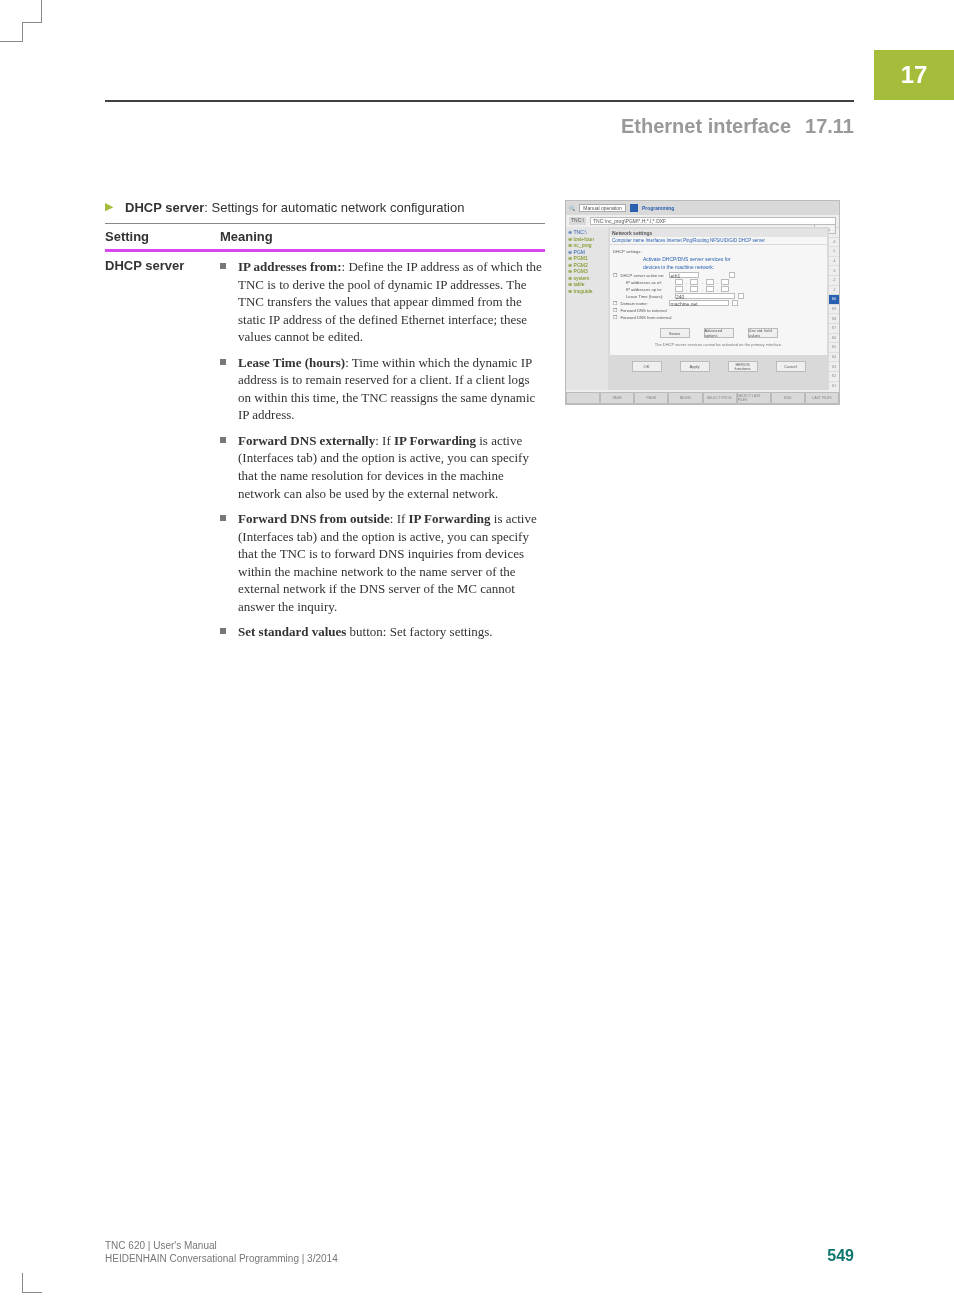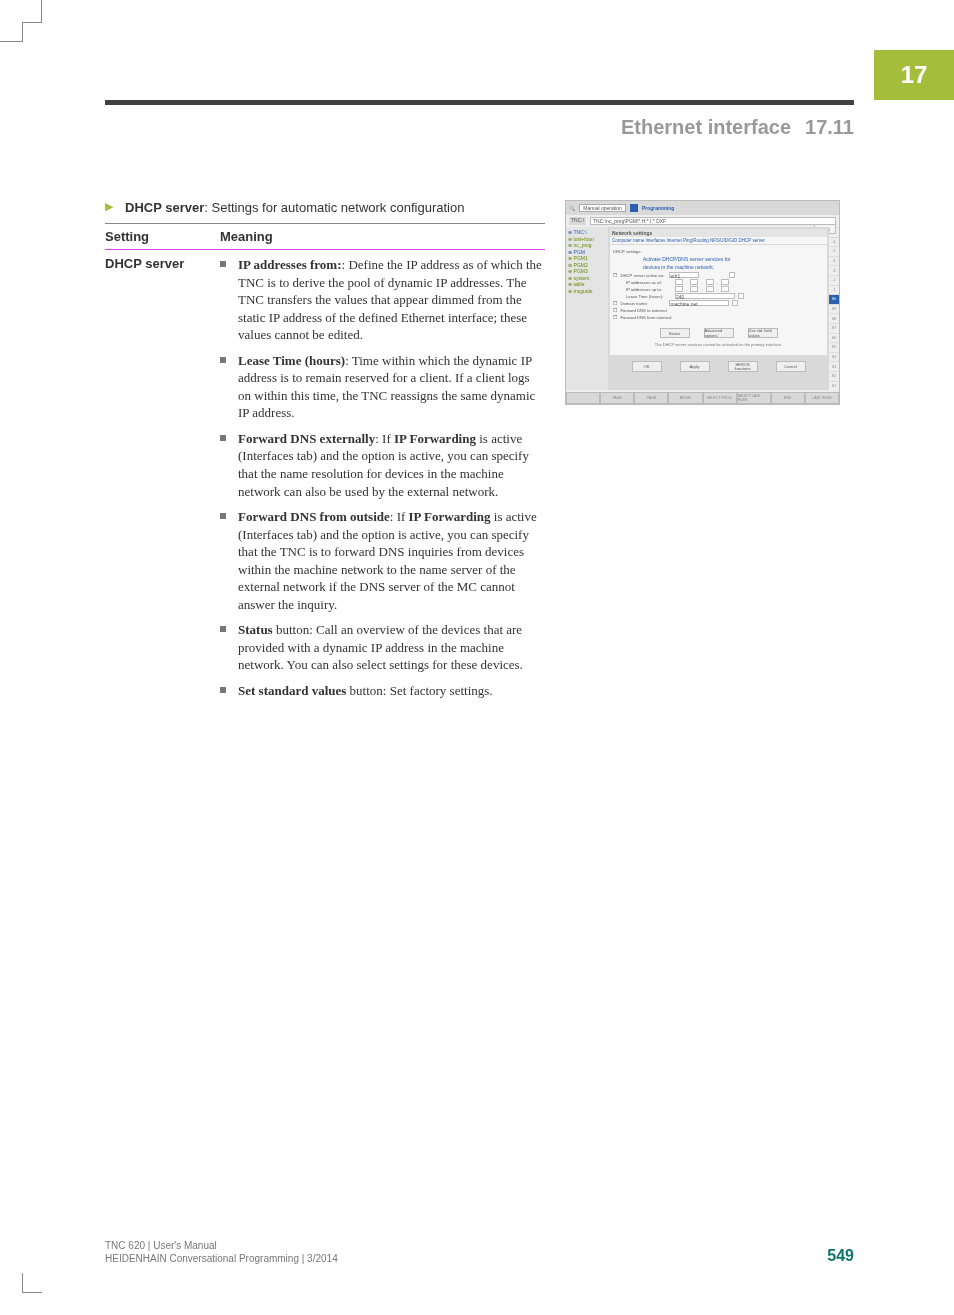--- a/index.html
+++ b/index.html
@@ -29,38 +29,38 @@
     display: flex;
     align-items: center;
     justify-content: center;
   }
   .header-area {
     position: absolute;
     top: 100px;
     left: 105px;
     right: 100px;
     height: 50px;
-    border-top: 5px solid #404040;
+    border-top: 2px solid #404040;
     display: flex;
     justify-content: flex-end;
     align-items: center;
     gap: 14px;
   }
   .header-title { color: #999; font-size: 20px; font-weight: bold; }
   .header-section { color: #999; font-size: 20px; font-weight: bold; }
 
   .content {
     position: absolute;
     top: 200px;
     left: 105px;
     right: 100px;
   }
   .intro-row { display: flex; gap: 6px; margin-bottom: 8px; font-size: 13px; }
   .arrow-right { color:#a4bd3b; font-size:11px; margin-right:4px; display:inline-block; width:10px; }
-  .table-hdr { display:flex; border-top:1px solid #888; border-bottom:1px solid #d946ef; font-weight:bold; font-size:13px; padding:5px 0;align-items:flex-end; }
+  .table-hdr { display:flex; border-top:1px solid #888; border-bottom:3px solid #d946ef; font-weight:bold; font-size:13px; padding:5px 0;align-items:flex-end; }
   .col-setting { width:115px; }
   .col-meaning { flex:1; }
   .table-body { display:flex; font-size:13px; padding-top:6px; }
   .setting-label { width:115px; font-weight:bold; }
   .meaning-list { flex:1; }
   .meaning-list ul { list-style:none;font-family:Liberation Serif, serif; }
   .meaning-list li { position:relative; padding-left:18px; margin-bottom:8px; line-height:1.35; }
   .meaning-list li::before { content:""; position:absolute; left:0; top:5px; width:6px; height:6px; background:#777; }
   .bold { font-weight:bold; }
 
@@ -151,21 +151,20 @@
     </div>
 
     <div class="table-body">
       <div class="setting-label">DHCP server</div>
       <div class="meaning-list">
         <ul>
           <li><span class="bold">IP addresses from:</span><span>: Define the IP address as of which the TNC is to derive the pool of dynamic IP addresses. The TNC transfers the values that appear dimmed from the static IP address of the defined Ethernet interface; these values cannot be edited.</span></li>
           <li><span class="bold">Lease Time (hours)</span><span>: Time within which the dynamic IP address is to remain reserved for a client. If a client logs on within this time, the TNC reassigns the same dynamic IP address.</span></li>
           <li><span class="bold">Forward DNS externally</span><span>: If </span><span class="bold">IP Forwarding</span><span> is active (Interfaces tab) and the option is active, you can specify that the name resolution for devices in the machine network can also be used by the external network.</span></li>
           <li><span class="bold">Forward DNS from outside</span><span>: If </span><span class="bold">IP Forwarding</span><span> is active (Interfaces tab) and the option is active, you can specify that the TNC is to forward DNS inquiries from devices within the machine network to the name server of the external network if the DNS server of the MC cannot answer the inquiry.</span></li>
-          <li><span class="bold">Status</span><span> button: Call an overview of the devices that are provided with a dynamic IP address in the machine network. You can also select settings for these devices.</span></li>
           <li><span class="bold">Set standard values</span><span> button: Set factory settings.</span></li>
         </ul>
       </div>
     </div>
   </div>
 </div>
 
 <div class="screenshot-panel">
   <div class="sp-header">
     <span>🔍</span>

